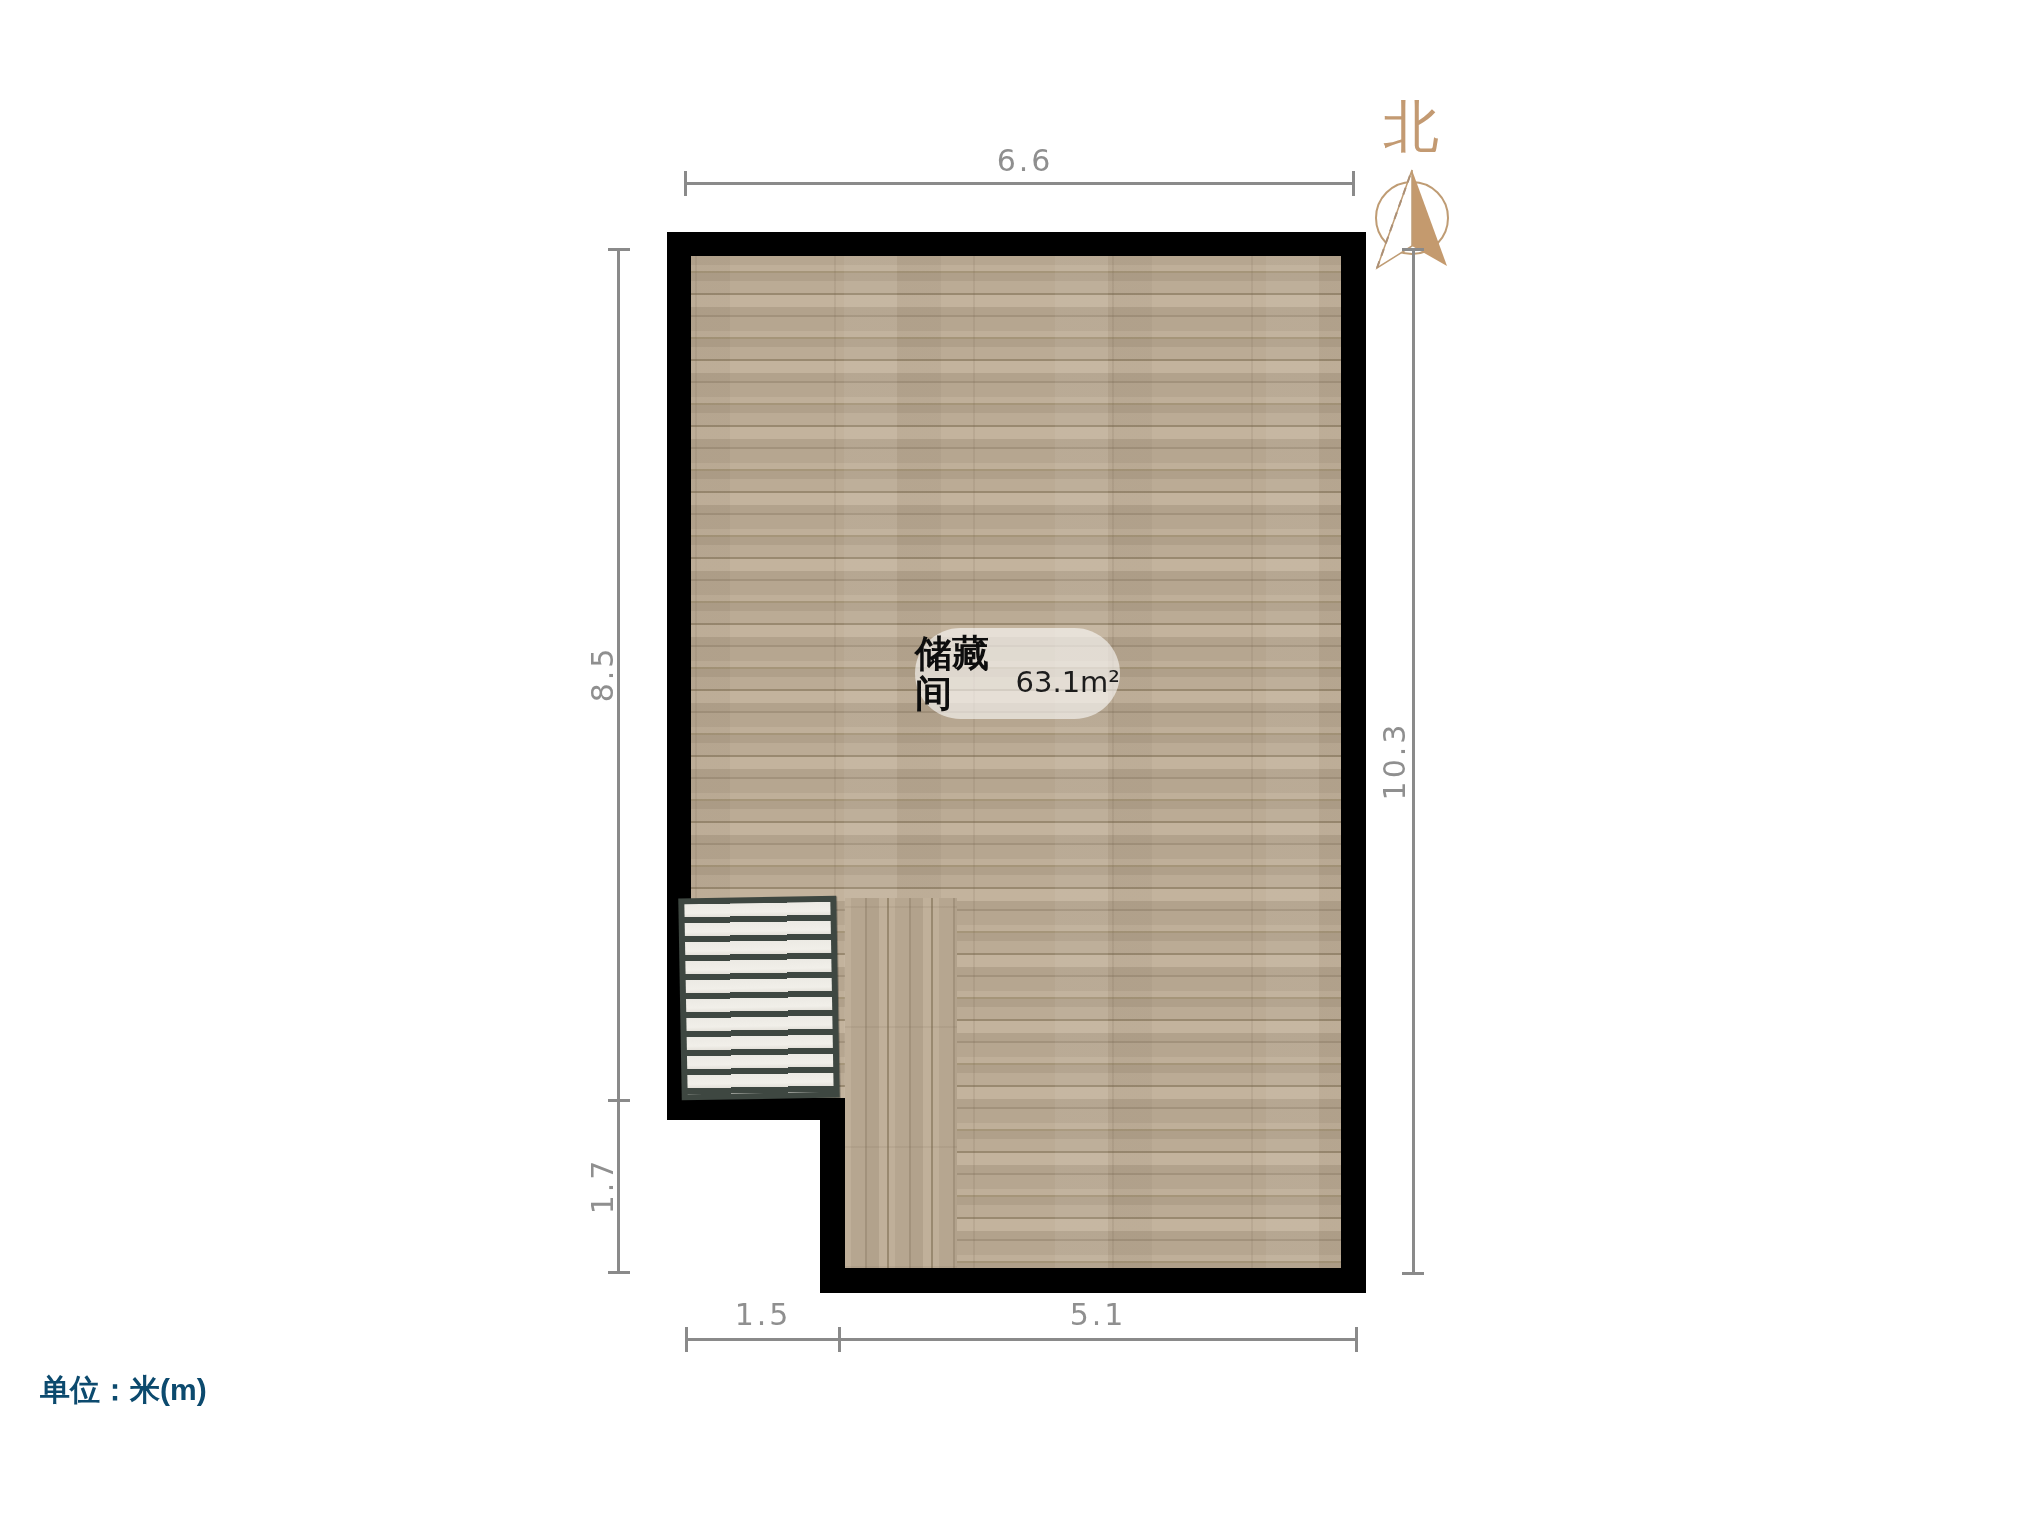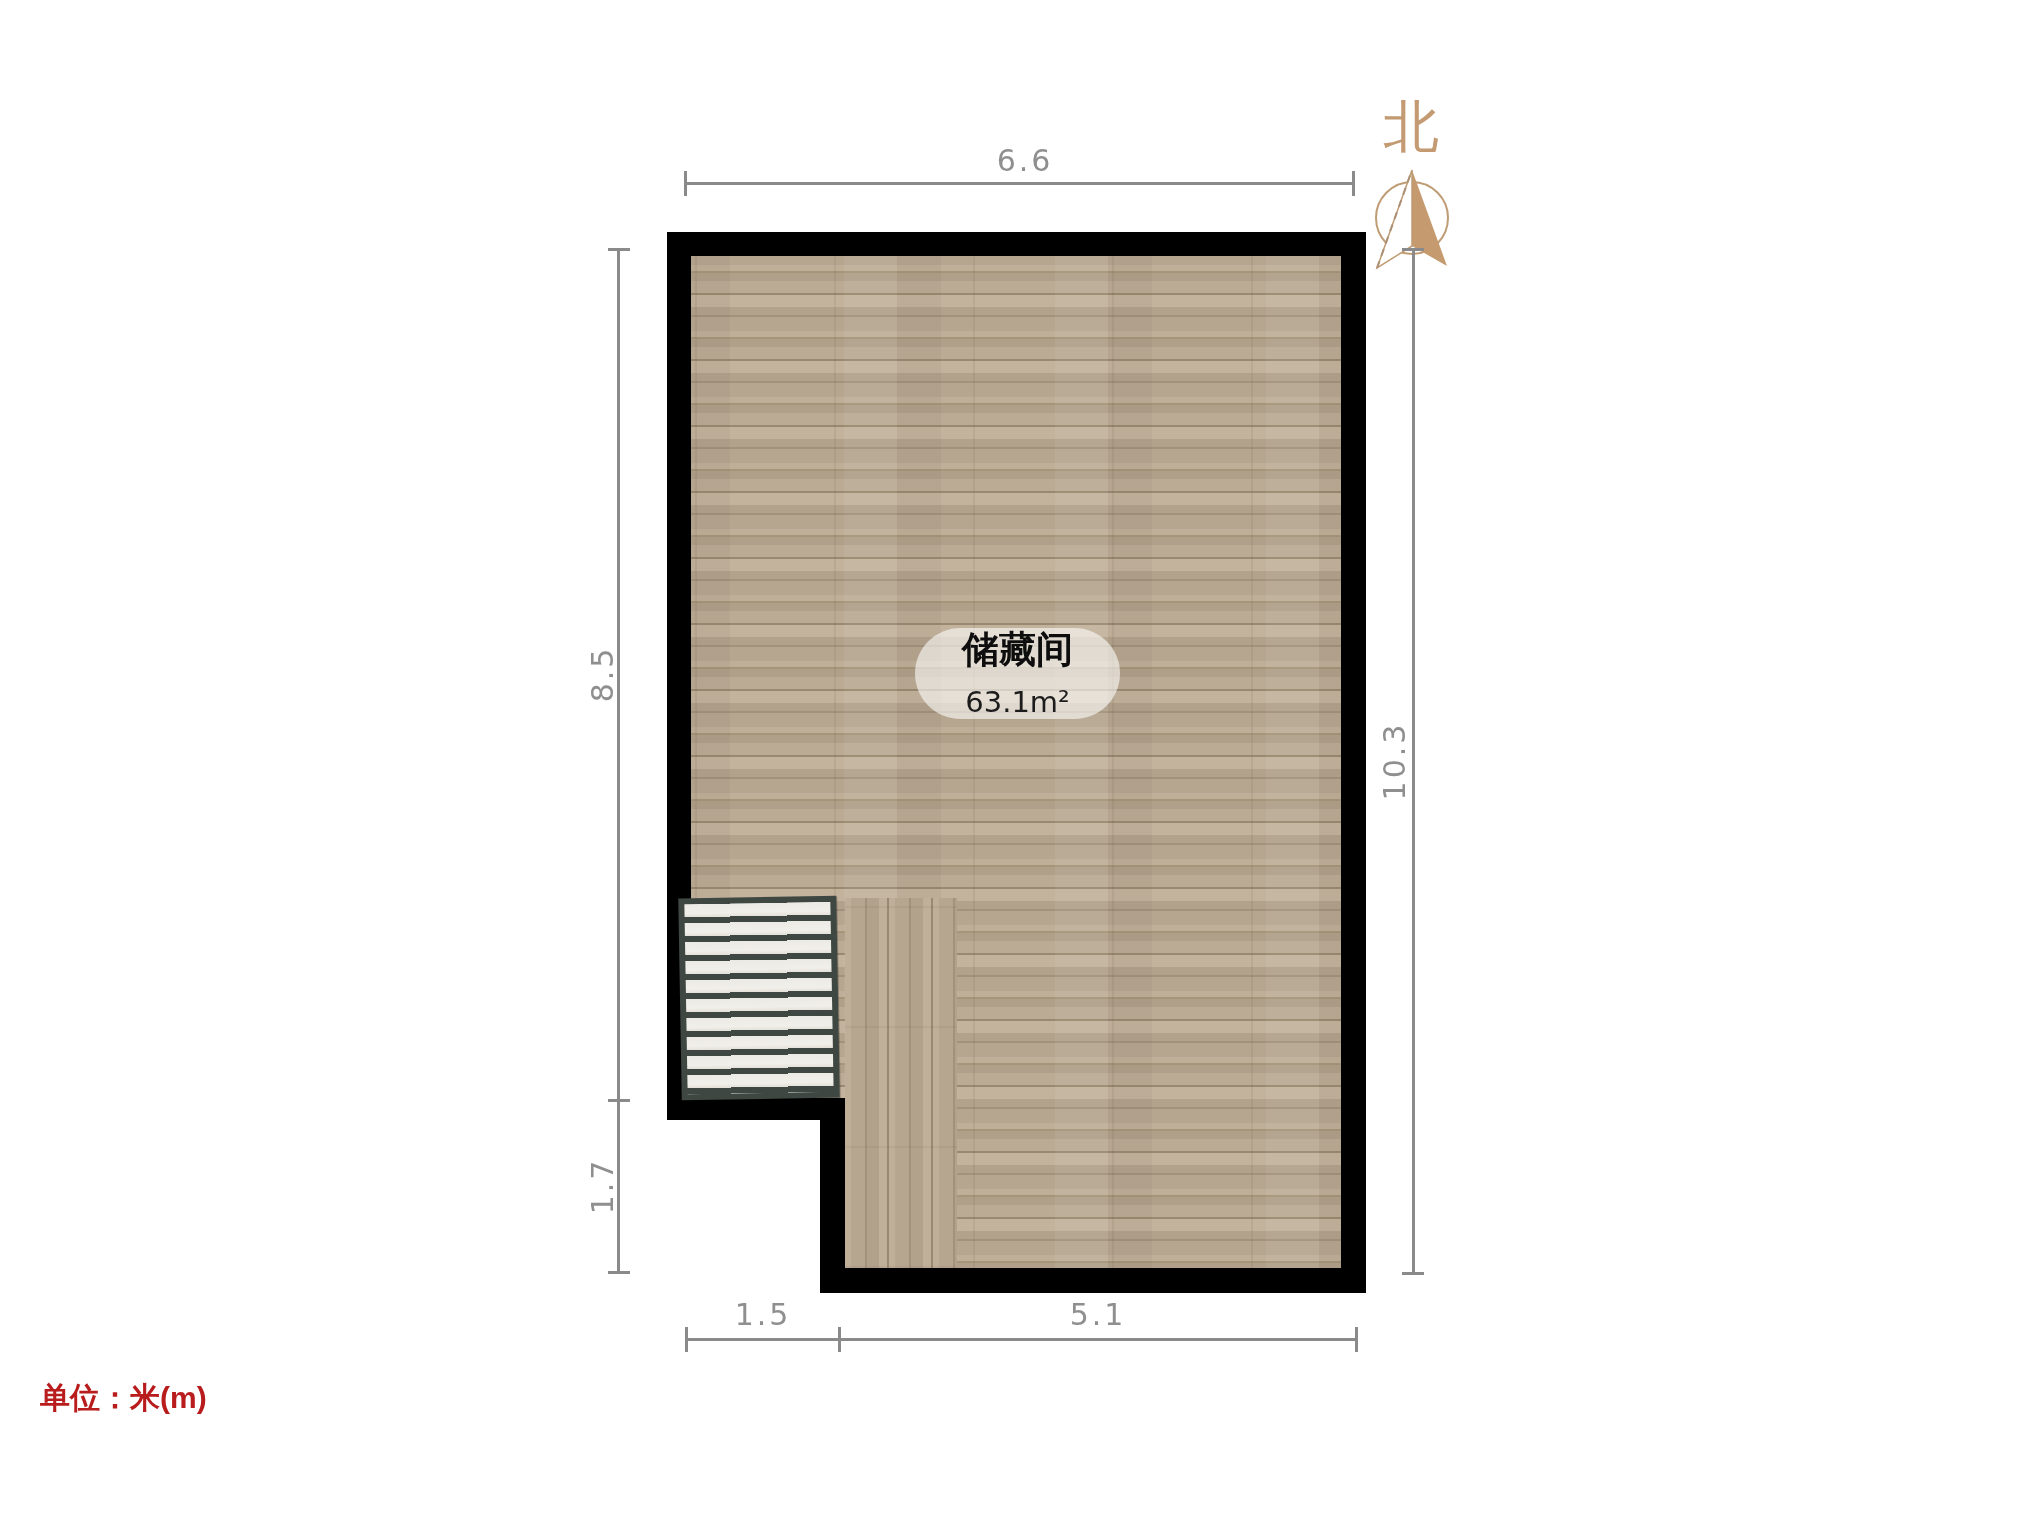--- a/index.html
+++ b/index.html
@@ -56,34 +56,34 @@
     color: #8f8f8f; font-size: 30px; letter-spacing: 3px; white-space: nowrap;
     font-family: "DejaVu Sans", "Liberation Sans", sans-serif;
     transform: translate(-50%, -50%);
   }
   .dim-label.vert { transform: translate(-50%, -50%) rotate(-90deg); }
 
   
   .room-pill {
     left: 915px; top: 628px; width: 205px; height: 91px;
     background: rgba(255,255,255,0.58); border-radius: 46px;
-    display: flex; flex-direction: column; align-items: center; justify-content: center;
+    display: flex; flex-direction: row; align-items: center; justify-content: center;
   }
   .room-name { font-size: 37px; font-weight: 700; color: #0d0d0d; line-height: 40px; }
   .room-area { font-size: 29px; font-weight: 500; color: #1c1c1c; line-height: 32px;
                font-family: "DejaVu Sans", "Liberation Sans", sans-serif; margin-top: 16px; }
 
   
   .north-char {
     left: 1411px; top: 128px; transform: translate(-50%, -50%);
     color: #c39a72; font-size: 56px; font-weight: 400;
   }
 
   
-  .footer { left: 40px; top: 1370px; color: #b91c1c; font-weight: 600; margin-top: 8px; }
+  .footer { left: 40px; top: 1370px; color: #0c4a6e; font-weight: 600; }
   .footer div { font-size: 30px; line-height: 40px; white-space: nowrap; }
 </style>
 </head>
 <body>
 
 <div class="layer walls"></div>
 <div class="layer floor"></div>
 <div class="abs floor-strip"></div>
 
 <div class="abs stairs">

